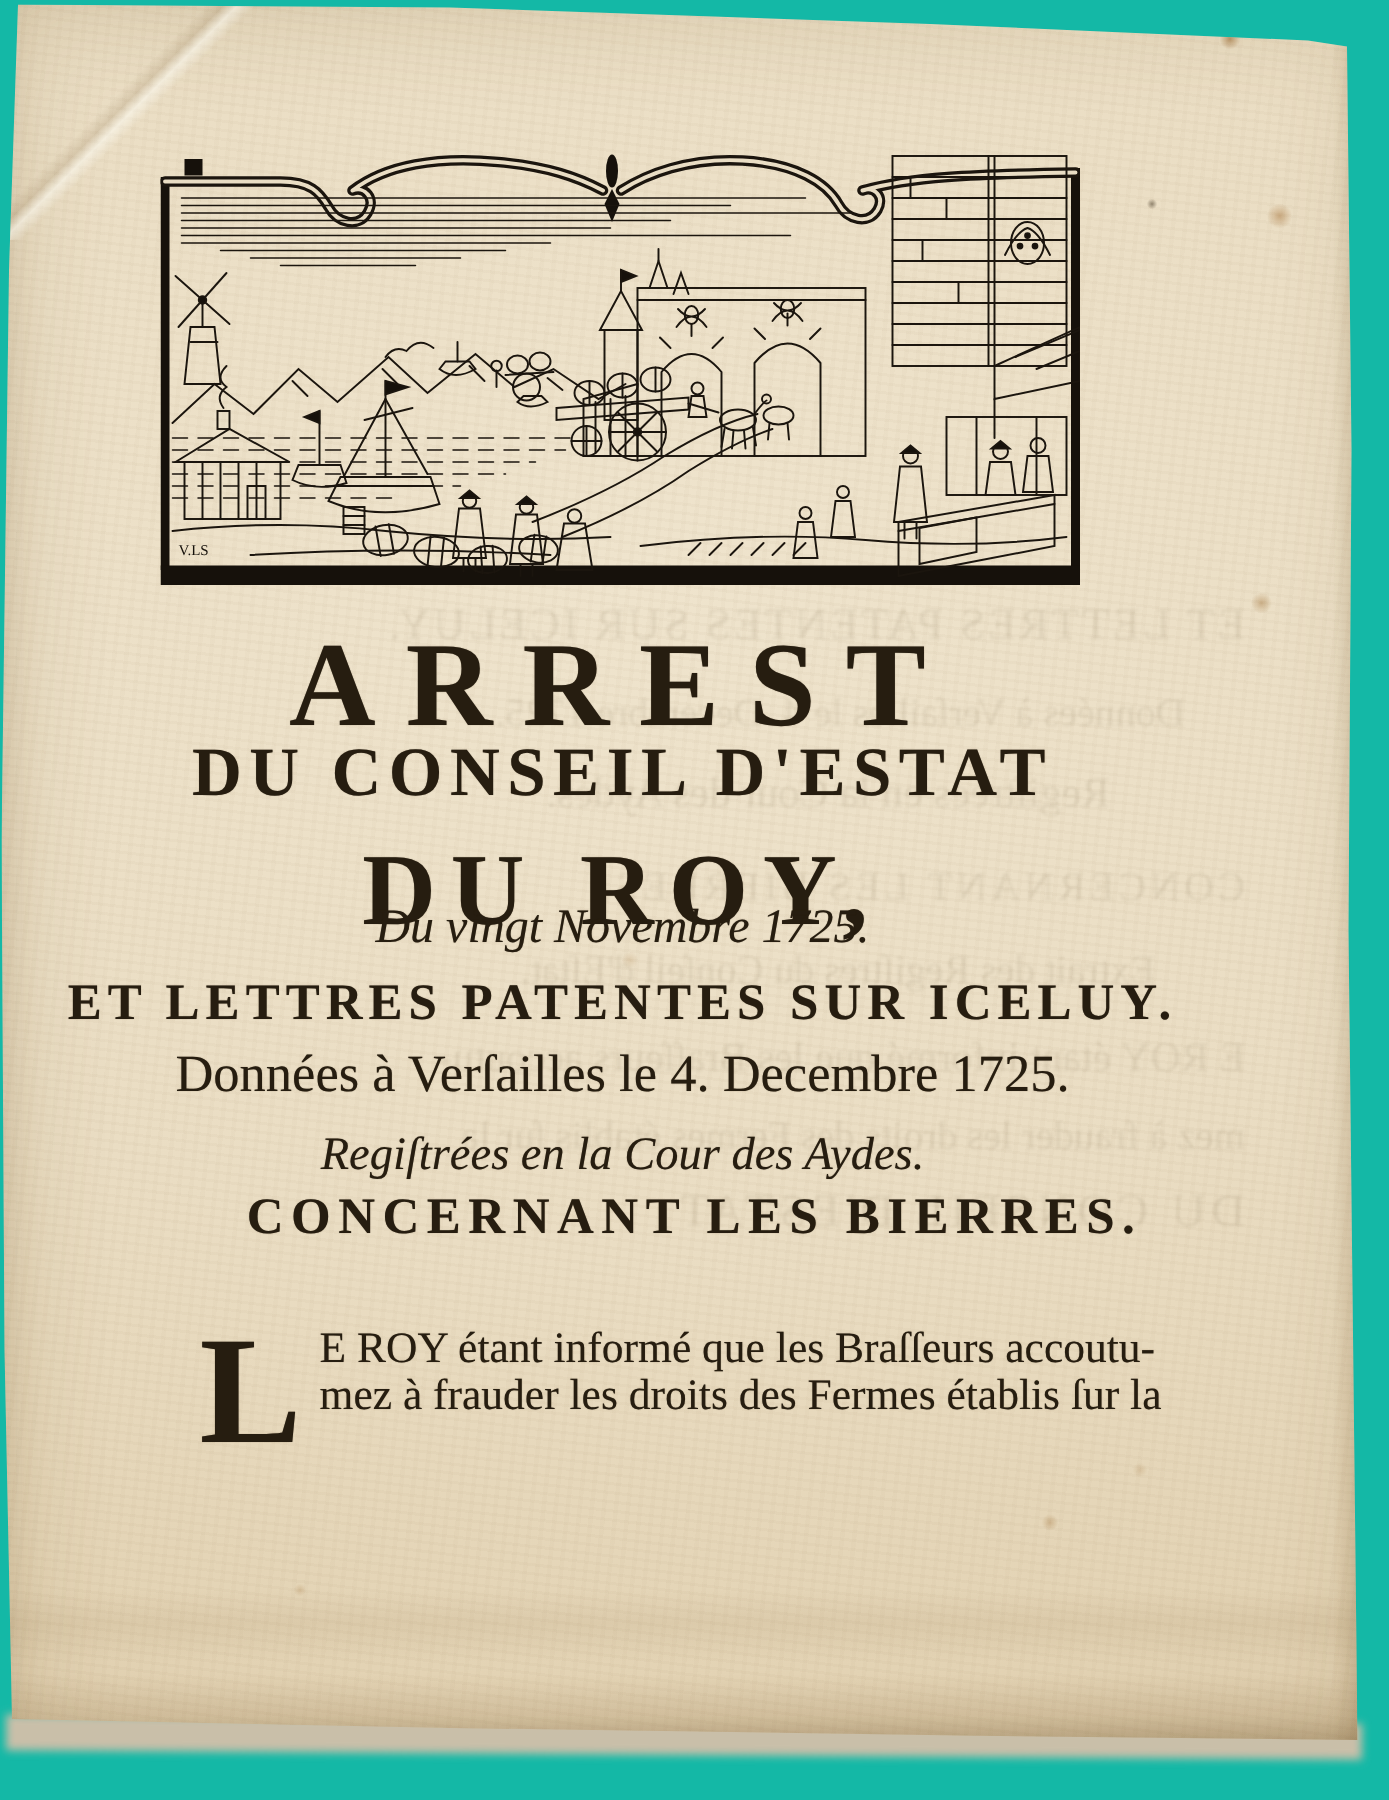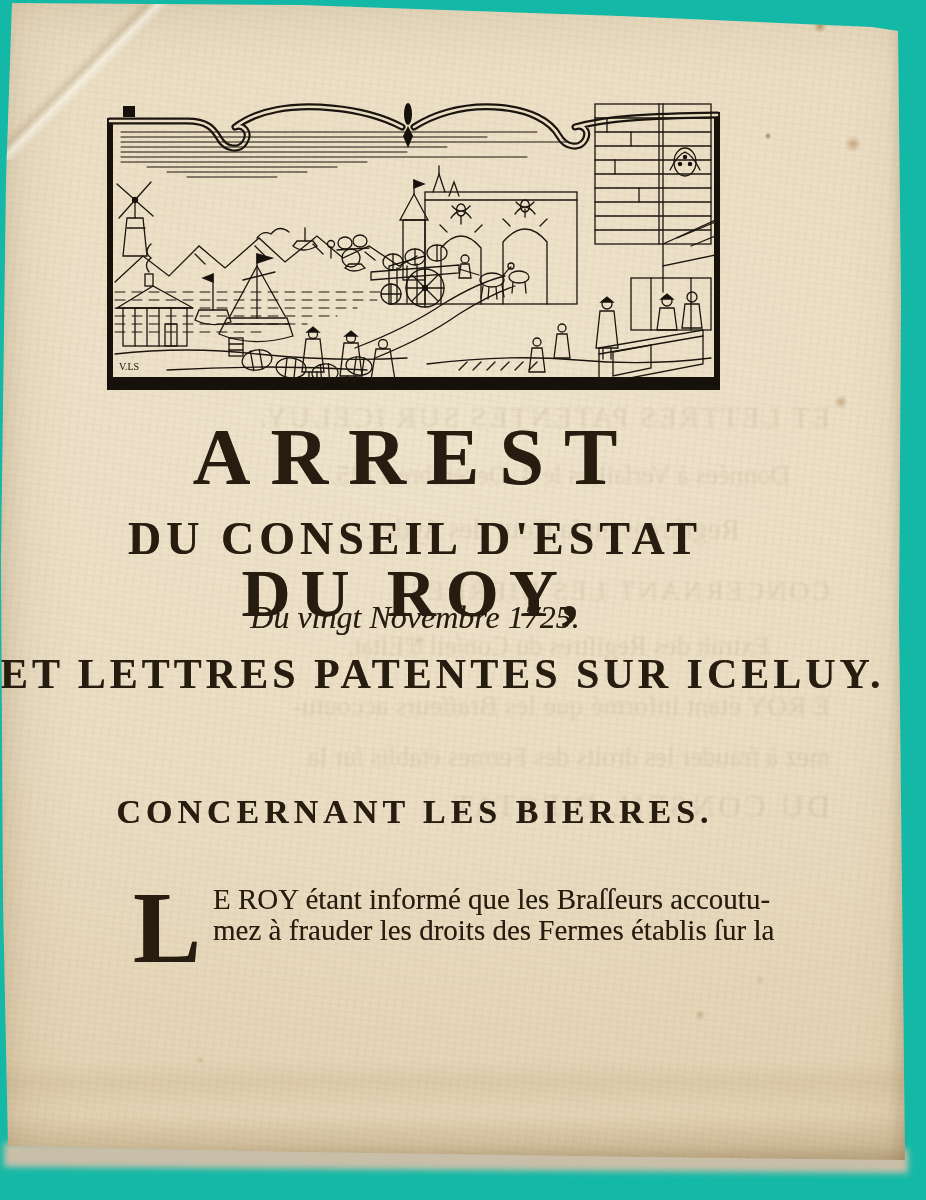--- a/index.html
+++ b/index.html
@@ -33,27 +33,27 @@
         background:linear-gradient(to right, rgba(0,0,0,0), rgba(120,90,50,.22));}
   .crease-tl{position:absolute;left:-30px;top:-50px;width:260px;height:210px;
         background:linear-gradient(135deg, rgba(0,0,0,0) 47%, rgba(120,90,50,.16) 49.5%, rgba(255,255,248,.5) 51.5%, rgba(0,0,0,0) 54%);}
 
   .woodcut{position:absolute;left:107px;top:96px;}
 
   .textcol{position:absolute;left:0;top:0;width:830px;height:1053px;color:#261d10;
            text-shadow:0 0 0.6px rgba(50,35,15,.55);z-index:2;}
   .tline{position:absolute;width:100%;text-align:center;white-space:nowrap;}
   .t-arrest{top:412px;font-size:80px;font-weight:bold;letter-spacing:20px;}
-  .t-conseil{top:512px;font-size:46px;font-weight:bold;letter-spacing:5px;}
+  .t-conseil{top:488px;font-size:46px;font-weight:bold;letter-spacing:5px;}
   .t-roy{top:554px;font-size:68px;font-weight:bold;letter-spacing:10px;}
   .t-date{top:599px;font-size:32px;font-style:italic;}
-  .t-patentes{top:650px;font-size:42px;font-weight:bold;letter-spacing:4px;}
+  .t-patentes{top:650px;font-size:34px;font-weight:bold;letter-spacing:4px;}
   .t-donnees{top:696px;font-size:35px;}
   .t-registrees{top:751px;font-size:31px;font-style:italic;}
-  .t-concernant{top:793px;font-size:34px;font-weight:bold;letter-spacing:5px;}
+  .t-concernant{top:793px;font-size:34px;font-weight:bold;letter-spacing:5px;padding-left:48px;}
   .t-extrait{top:839px;font-size:30px;font-style:italic;}
 
   .bodytext{position:absolute;left:133px;top:884px;width:680px;font-size:29px;line-height:31px;
             color:#261d10;text-shadow:0 0 0.6px rgba(50,35,15,.55);z-index:2;}
   .dropcap{float:left;font-size:102px;line-height:84px;height:92px;font-weight:bold;
            margin:2px 12px 0 0;}
   .bodytext .bline{white-space:nowrap;}
 
   .ghost{position:absolute;left:128px;top:400px;width:702px;transform:scaleX(-1);
          opacity:.11;filter:blur(1.1px);color:#6d5c3e;z-index:1;}
@@ -353,20 +353,22 @@
         <text x="12" y="274" font-size="10" font-family="'Liberation Serif',serif" fill="#16110b" stroke="none">V.LS</text>
       </g>
     </svg>
 
     <div class="textcol">
       <div class="tline t-arrest">ARREST</div>
       <div class="tline t-conseil">DU CONSEIL D'ESTAT</div>
       <div class="tline t-roy">DU ROY,</div>
       <div class="tline t-date">Du vingt Novembre 1725.</div>
       <div class="tline t-patentes">ET LETTRES PATENTES SUR ICELUY.</div>
+      <div class="tline t-donnees">Données à Verſailles le 4. Decembre 1725.</div>
+      <div class="tline t-registrees">Regiſtrées en la Cour des Aydes.</div>
       <div class="tline t-concernant">CONCERNANT LES BIERRES.</div>
     </div>
 
     <div class="bodytext">
       <span class="dropcap">L</span>
       <div class="bline">E ROY étant informé que les Braſſeurs accoutu-</div>
       <div class="bline">mez à frauder les droits des Fermes établis ſur la</div>
     </div>
   </div>
 </div>

